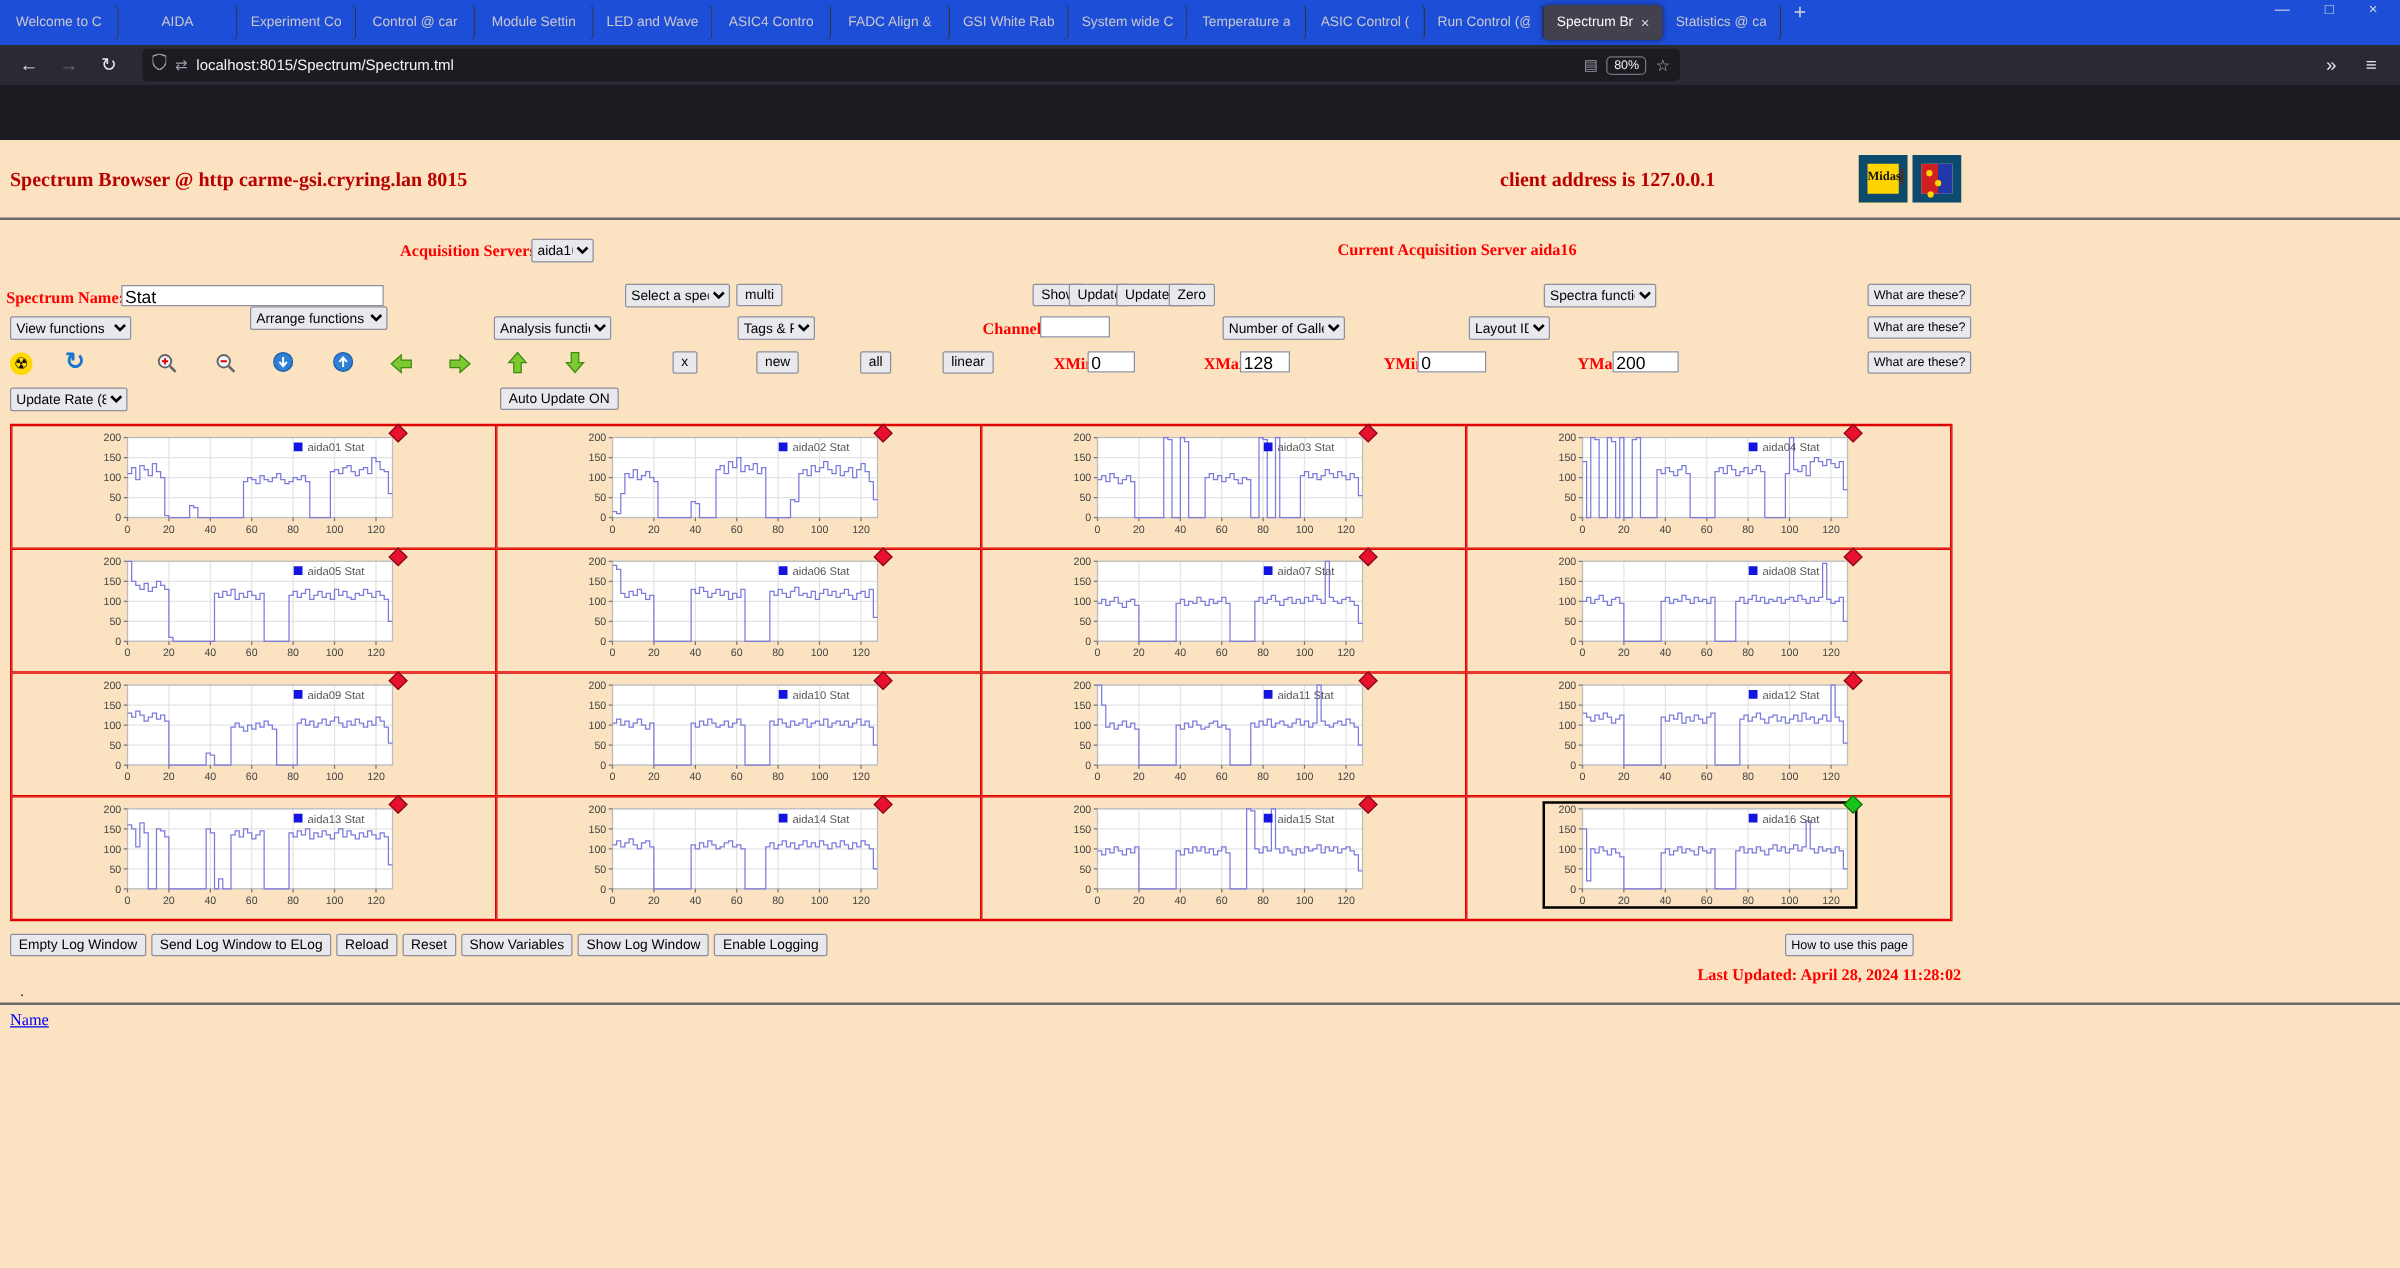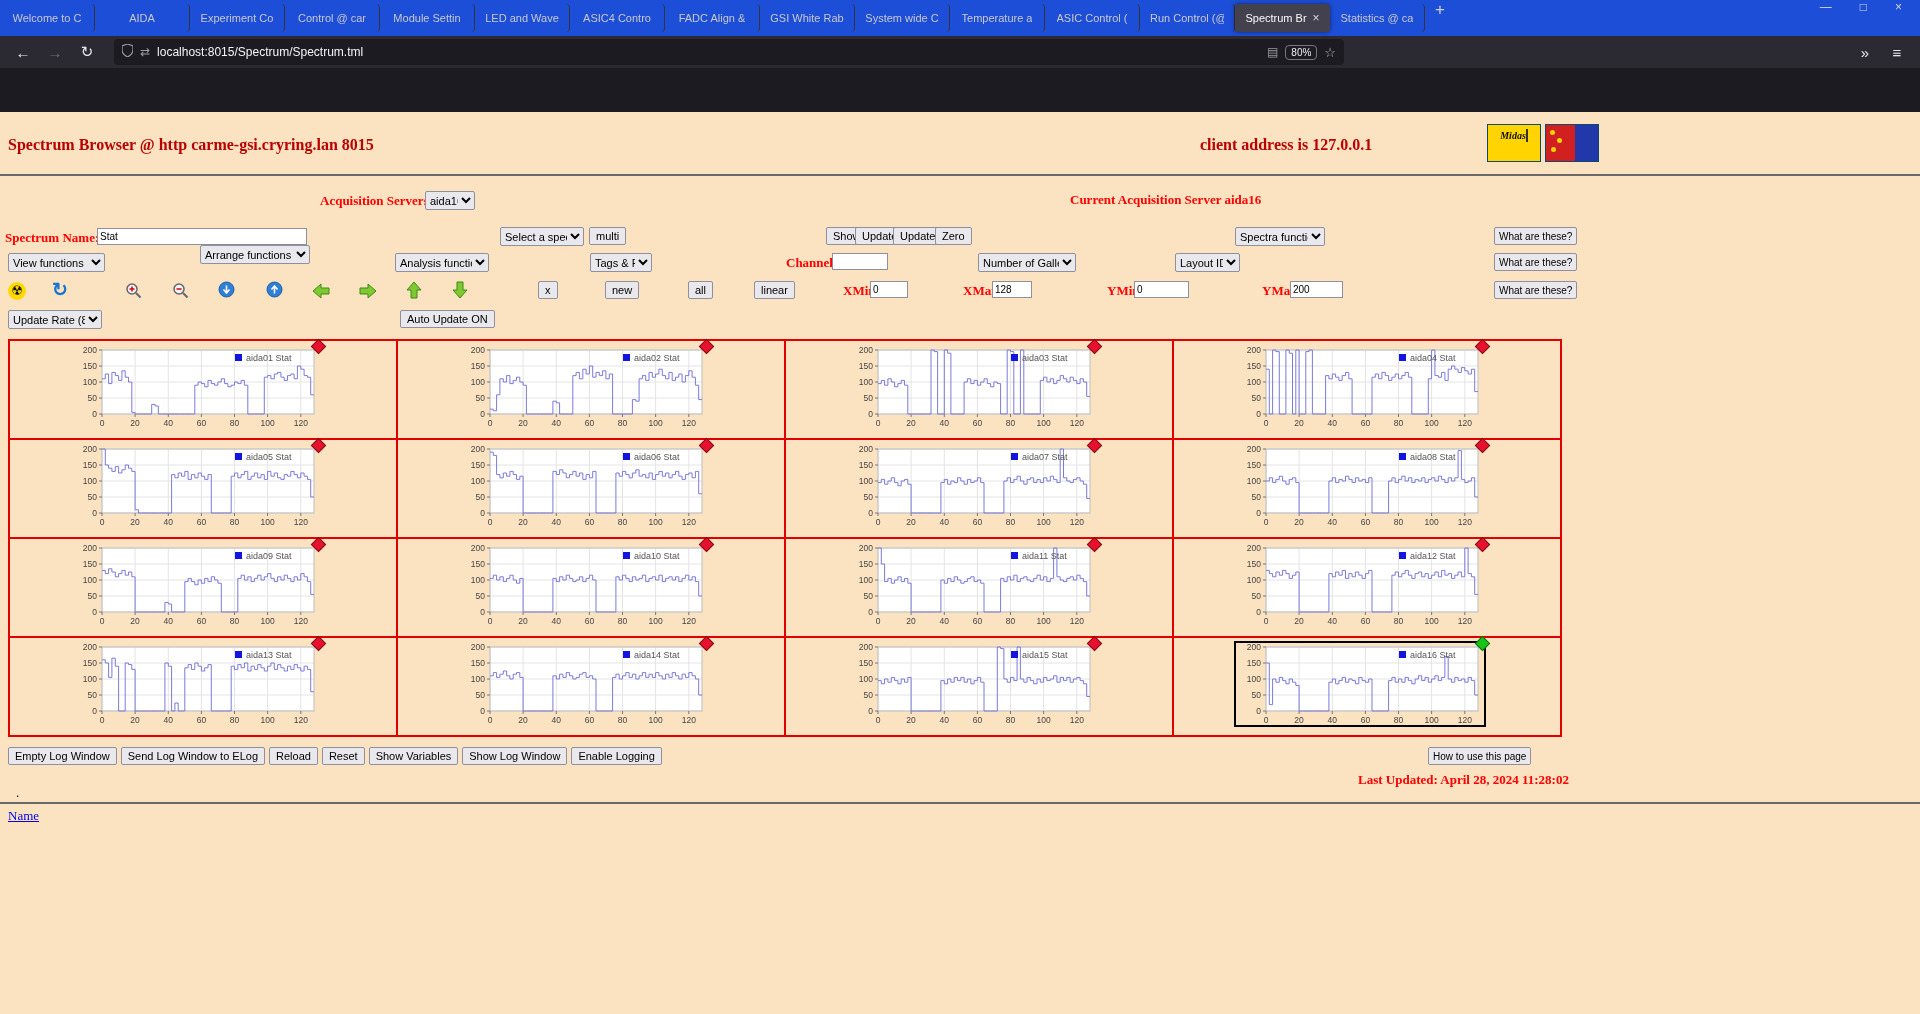--- a/index.html
+++ b/index.html
@@ -34,23 +34,23 @@
   .page { position:relative; width:1920px; height:946px; background:#fbe2c0; overflow:hidden;margin-top:44px; }
   .abs { position:absolute; }
   .title { color:#bb0000; font-family:"Liberation Serif", serif; font-weight:bold; font-size:16px; }
   .rlabel { color:#ff0000; font-family:"Liberation Serif", serif; font-weight:bold; font-size:13px; white-space:nowrap; }
   .hrline { height:2px; background:#6a6a6a; width:100%; }
   .btn { font-family:"Liberation Sans", sans-serif; font-size:11px; background:#e9e9ed; border:1px solid #8f8f9d;
          border-radius:2px; padding:1px 6px; height:18px; white-space:nowrap; }
   .btn.small { font-size:10px; padding:1px 4px; }
   .sel { font-family:"Liberation Sans", sans-serif; font-size:11px; height:19px; background:#e9e9ed;
          border:1px solid #8f8f9d; border-radius:2px; }
-  .inp { font-family:"Liberation Sans", sans-serif; font-size:10px; height:17px; border:1px solid #8f8f9d;
+  .inp { font-family:"Liberation Sans", sans-serif; font-size:14px; height:17px; border:1px solid #8f8f9d;
          background:#fff; padding:0 2px; }
-  .logo { width:54px; height:38px; border:1px solid #0c4a6e; display:inline-block; vertical-align:top;font-style:italic; }
+  .logo { width:39px; height:38px; border:7px solid #0c4a6e; display:inline-block; vertical-align:top; }
   .logo-midas { background:#ffd400; color:#111; text-align:center; font-family:"Liberation Serif", serif;
                 font-weight:bold; font-size:10px; line-height:13px; padding-top:4px; }
   .logo-midas .redbar { width:16px; height:9px; background:#d02020; margin:2px auto 0; border:1px solid #333; }
   .logo-fair { background:linear-gradient(90deg,#d02020 0 55%,#2238aa 55% 100%); position:relative; }
   .logo-fair .dot { position:absolute; width:5px; height:5px; background:#ffd400; border-radius:50%; }
   .rad-ico { display:inline-block; width:18px; height:18px; background:#ffd900; border-radius:50%;
              text-align:center; line-height:18px; font-size:13px; color:#111; }
   .recycle-ico { color:#1876d2; font-size:19px; font-weight:bold; line-height:18px; }
 
   

